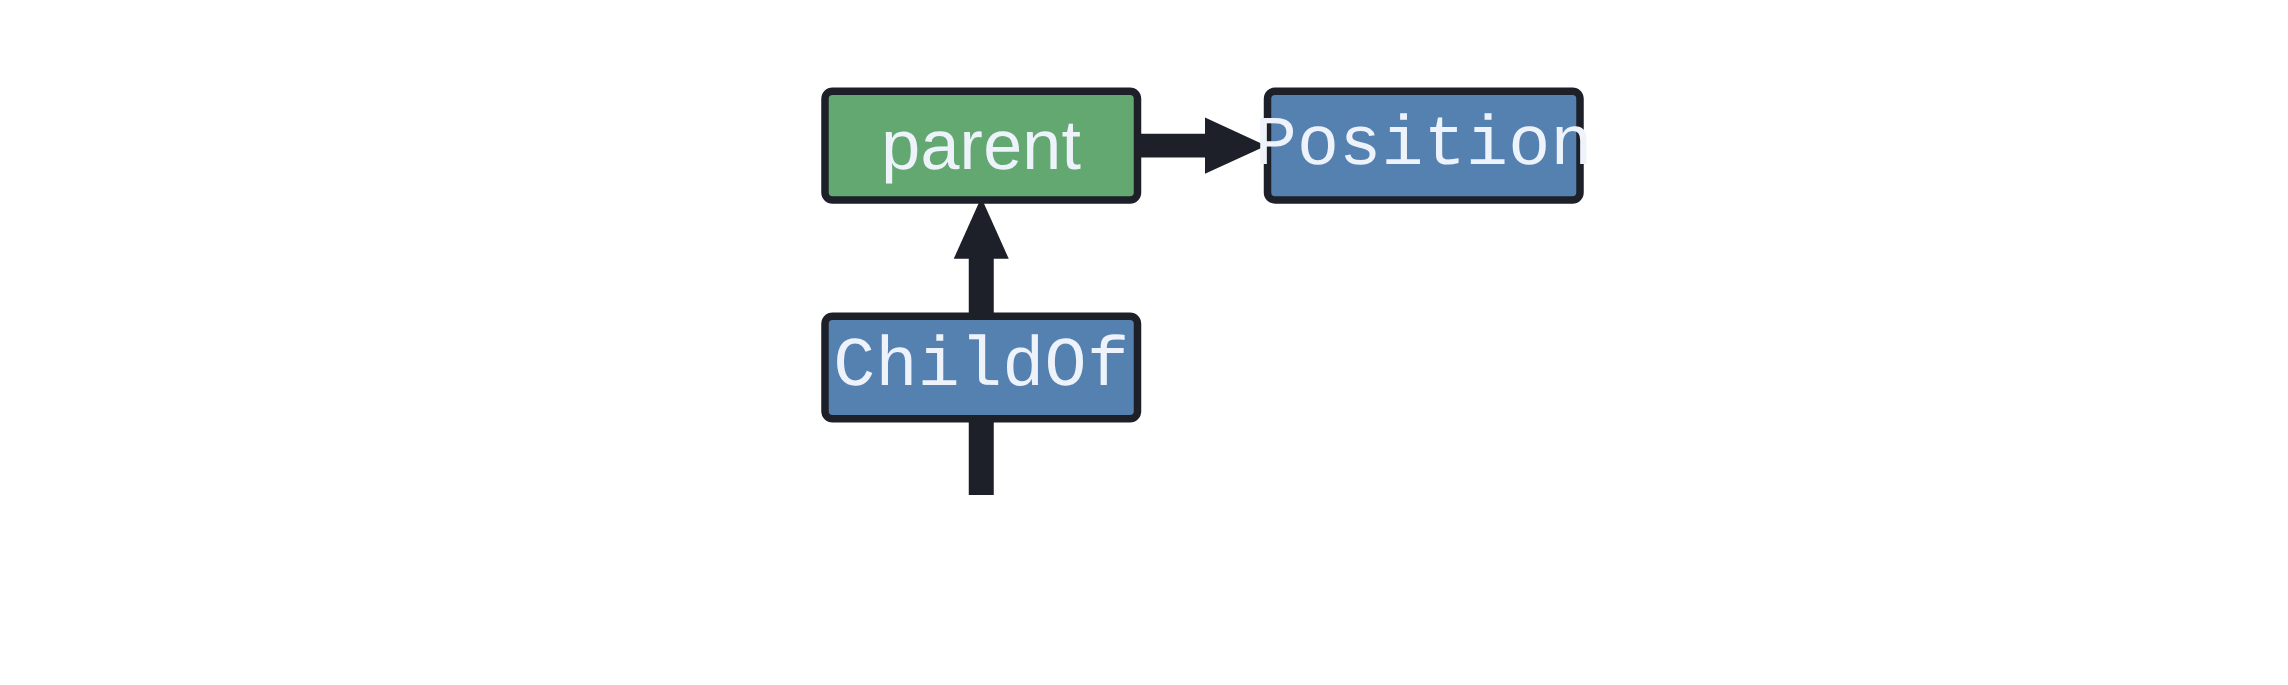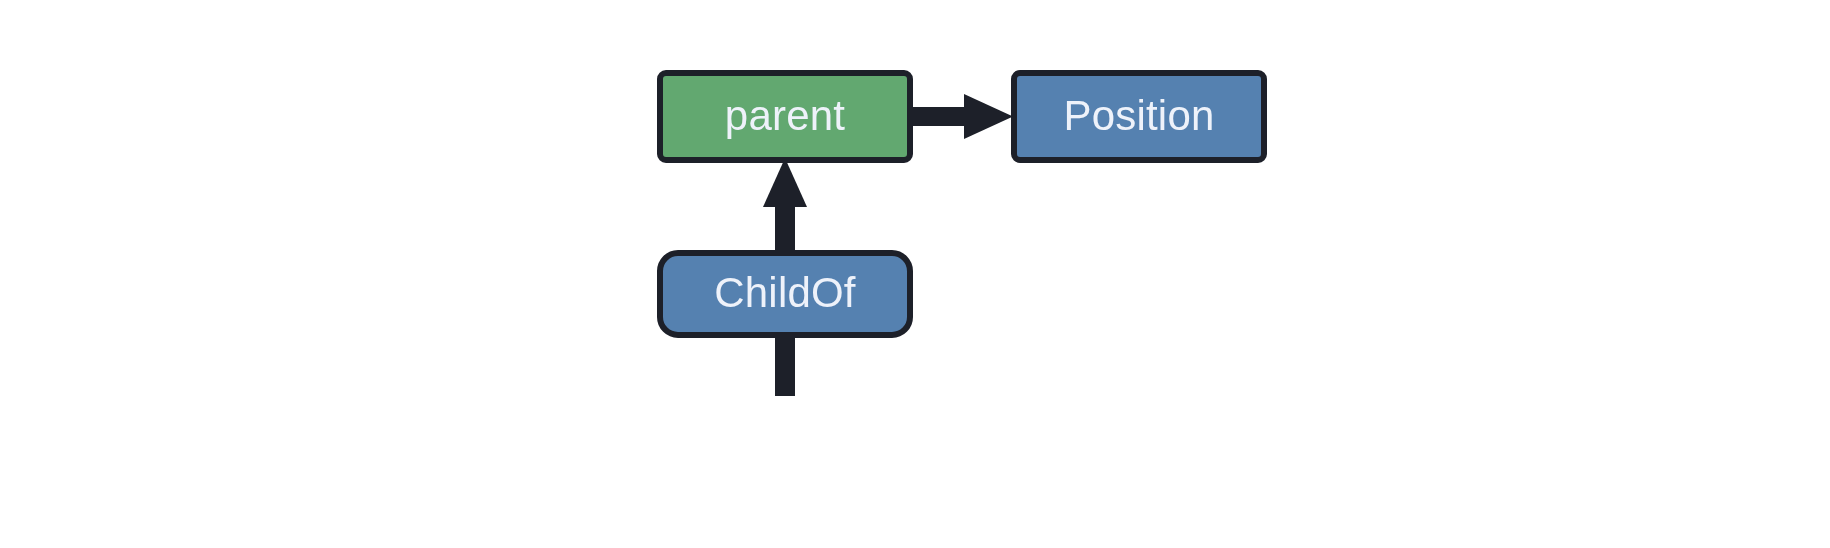--- a/index.html
+++ b/index.html
@@ -26,37 +26,37 @@
   }
   .node {
     position: absolute;
     box-sizing: border-box;
     display: flex;
     align-items: center;
     justify-content: center;
     border-radius: 9px;
     border: 6px solid #1d2029;
     color: #eef2fa;
-    font-size: 42px;
+    font-size: 56px;
     font-weight: 400;
     letter-spacing: 0.2px;
     line-height: 1;
     white-space: nowrap;
     user-select: none;
   }
   .node-label {
     display: block;
     transform: translateY(-1px);
   }
   .entity { background: #62a870; }
-  .component { background: #5581b0; }
+  .component { background: #5581b0; font-family: Liberation Mono, monospace; }
 
   #node-parent   { left: 657px;  top: 70px;  width: 256px; height: 93px; }
   #node-position { left: 1011px; top: 70px;  width: 256px; height: 93px; }
-  #node-childof  { left: 657px;  top: 250px; width: 256px; height: 88px; border-radius: 21px; }
+  #node-childof  { left: 657px;  top: 250px; width: 256px; height: 88px; }
   #node-child    { left: 657px;  top: 393px; width: 256px; height: 94px; }
 </style>
 </head>
 <body>
 
 <div id="canvas">
 
   <svg id="edges" viewBox="0 0 1830 548" width="1830" height="548" xmlns="http://www.w3.org/2000/svg">
 
     <g>

